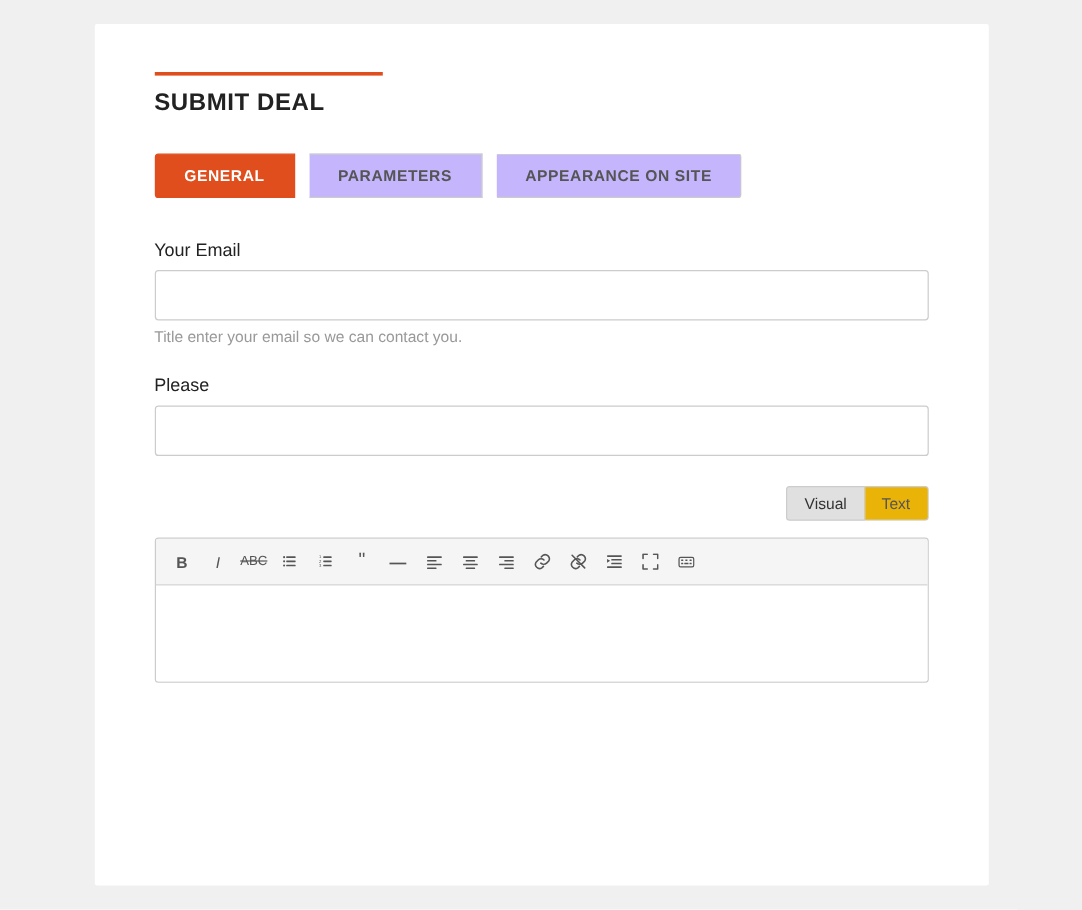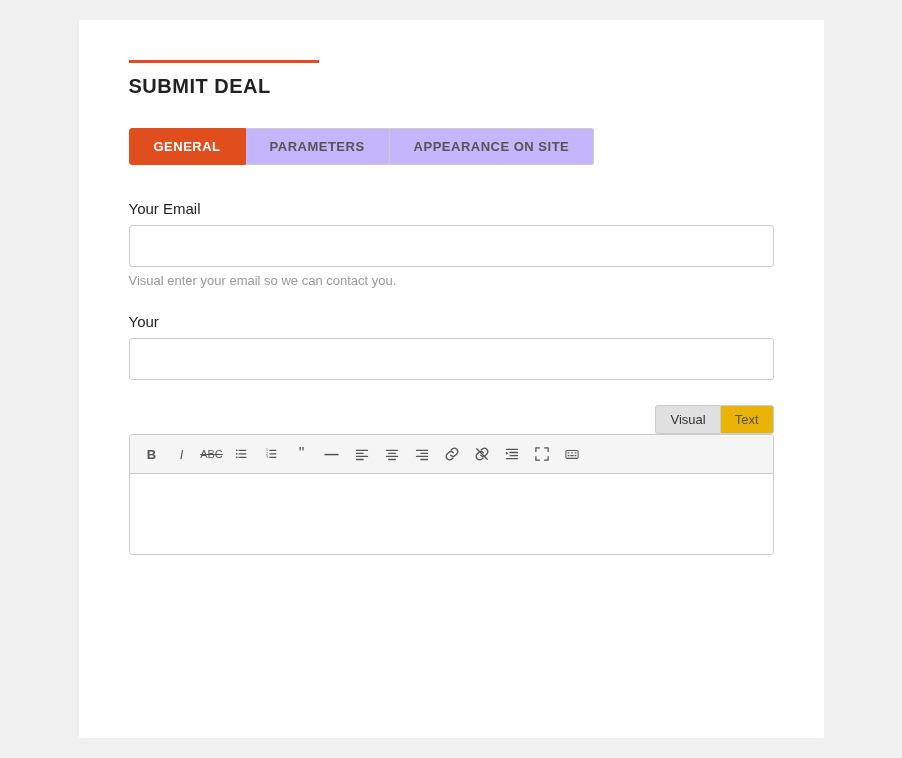--- a/index.html
+++ b/index.html
@@ -35,21 +35,21 @@
     .page-title {
       font-size: 20px;
       font-weight: 800;
       color: #222222;
       letter-spacing: 0.5px;
       margin-bottom: 30px;
     }
 
     .tabs-container {
       display: flex;
-      gap: 0;
+      gap: 12px;
       margin-bottom: 35px;
     }
 
     .tab-button {
       padding: 10px 24px;
       font-size: 13px;
       font-weight: 600;
       letter-spacing: 0.5px;
       cursor: pointer;
       border: 1px solid #cccccc;
@@ -106,21 +106,21 @@
     }
 
     .description-section {
       margin-bottom: 10px;
     }
 
     .editor-toolbar-top {
       display: flex;
       justify-content: flex-end;
       gap: 0;
-      margin-bottom: 0;
+      margin-bottom: 14px;
     }
 
     .editor-mode-btn {
       padding: 6px 14px;
       font-size: 13px;
       font-weight: 500;
       cursor: pointer;
       border: 1px solid #cccccc;
       background: #eab308;
       color: #555555;
@@ -192,25 +192,25 @@
 
   <div class="tabs-container">
     <button class="tab-button active">GENERAL</button>
     <button class="tab-button">PARAMETERS</button>
     <button class="tab-button">APPEARANCE ON SITE</button>
   </div>
 
   <div class="form-group">
     <label class="form-label">Your Email</label>
     <input class="form-input" type="email" style="">
-    <p class="form-hint">Visual enter your email so we can contact you.</p>
+    <p class="form-hint">Title enter your email so we can contact you.</p>
   </div>
 
   <div class="form-group">
-    <label class="form-label">Your</label>
+    <label class="form-label">Please</label>
     <input class="form-input" type="text" style="">
   </div>
 
   <div class="description-section">
 
     <div class="editor-toolbar-top">
       <button class="editor-mode-btn active">Visual</button>
       <button class="editor-mode-btn">Text</button>
     </div>
 

